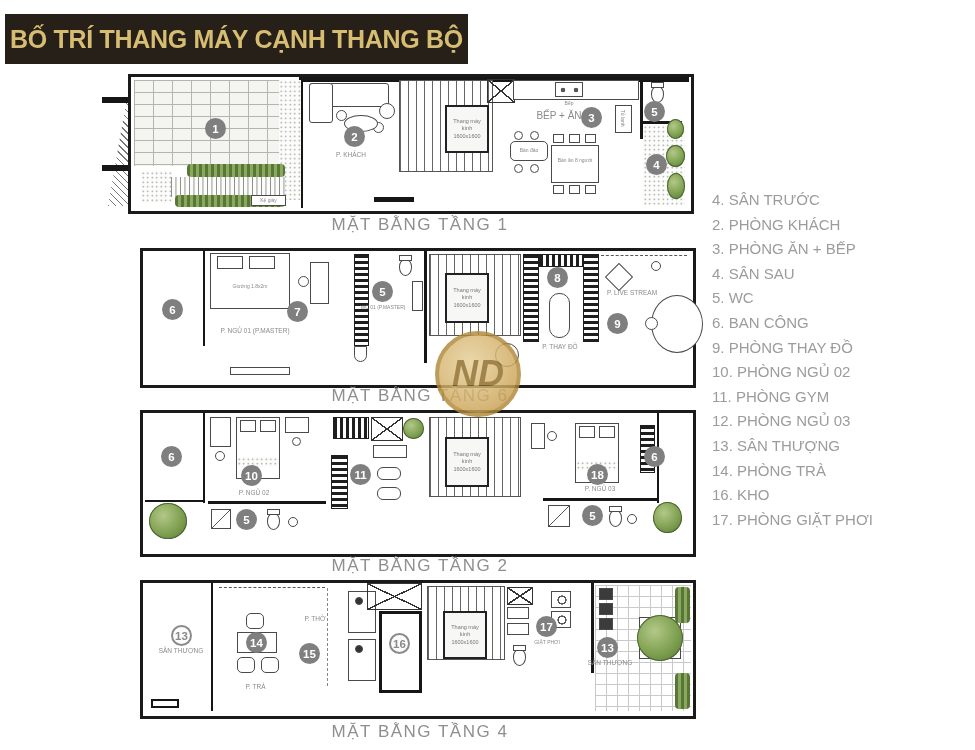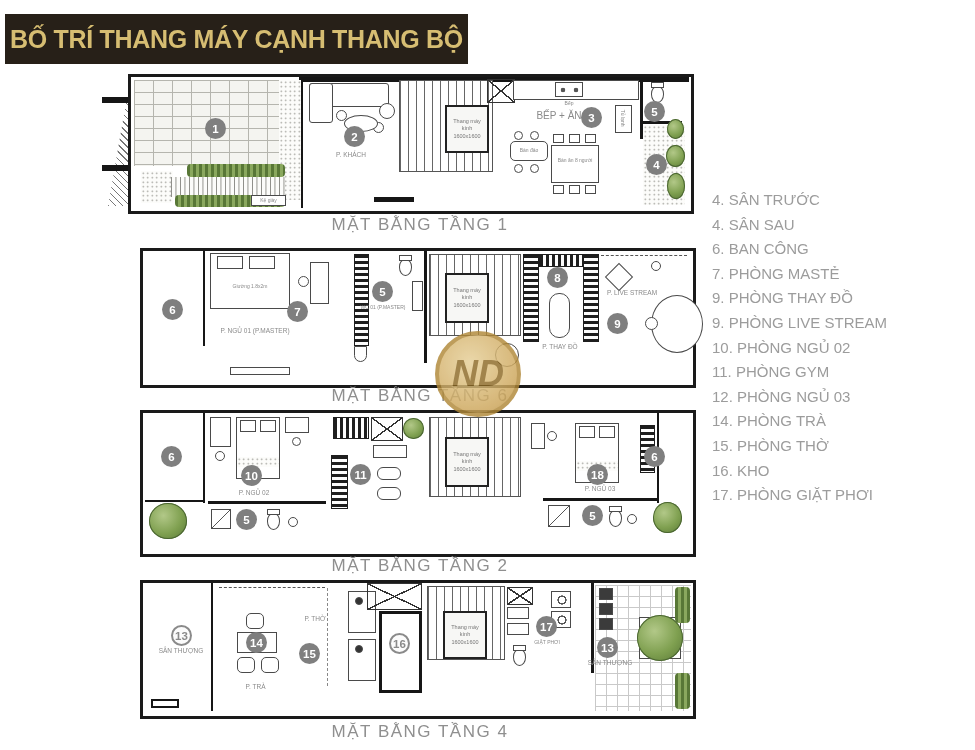--- a/index.html
+++ b/index.html
@@ -65,30 +65,31 @@
 </style>
 </head>
 <body>
 
 <div class="banner">
   <span>BỐ TRÍ THANG MÁY CẠNH THANG BỘ</span>
 </div>
 
 <ul class="legend">
   <li>4. SÂN TRƯỚC</li>
+  <li>2. PHÒNG KHÁCH</li>
+  <li>3. PHÒNG ĂN + BẾP</li>
   <li>4. SÂN SAU</li>
+  <li>5. WC</li>
   <li>6. BAN CÔNG</li>
-  <li>7. PHÒNG MASTẺ</li>
   <li>9. PHÒNG THAY ĐỒ</li>
-  <li>9. PHÒNG LIVE STREAM</li>
   <li>10. PHÒNG NGỦ 02</li>
   <li>11. PHÒNG GYM</li>
   <li>12. PHÒNG NGỦ 03</li>
+  <li>13. SÂN THƯỢNG</li>
   <li>14. PHÒNG TRÀ</li>
-  <li>15. PHÒNG THỜ</li>
   <li>16. KHO</li>
   <li>17. PHÒNG GIẶT PHƠI</li>
 </ul>
 
 <div class="hatchTri" style="left:108px;top:80px;width:22px;height:126px"></div>
 <div class="wall" style="left:102px;top:97px;width:26px;height:6px"></div>
 <div class="wall" style="left:102px;top:165px;width:26px;height:6px"></div>
 
 <div class="floor" style="left:128px;top:74px;width:560px;height:134px">
   <div class="wall" style="left:168px;top:0;width:390px;height:5px"></div>

